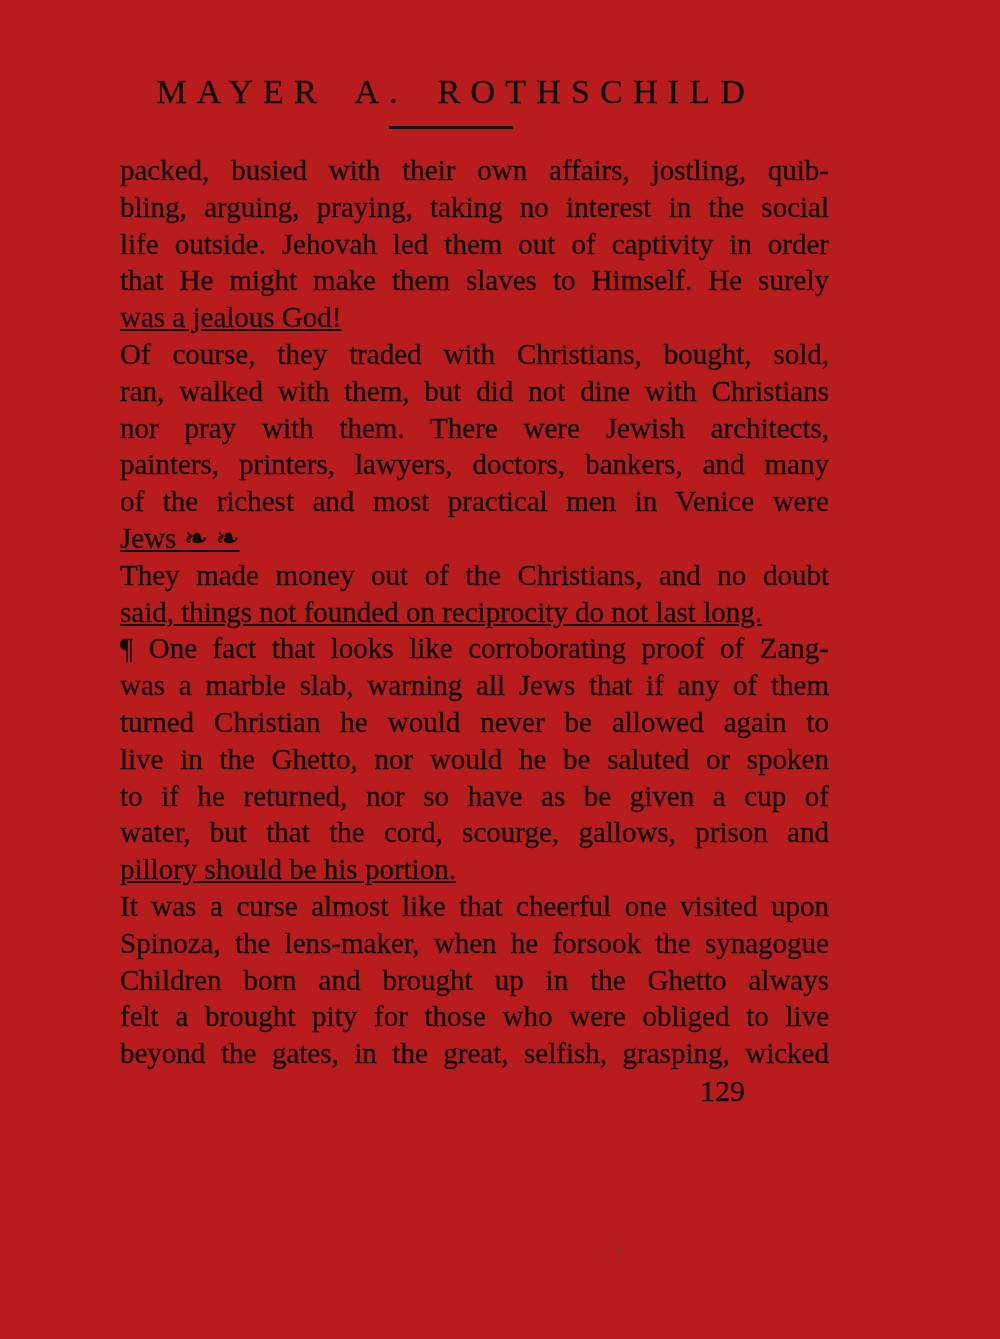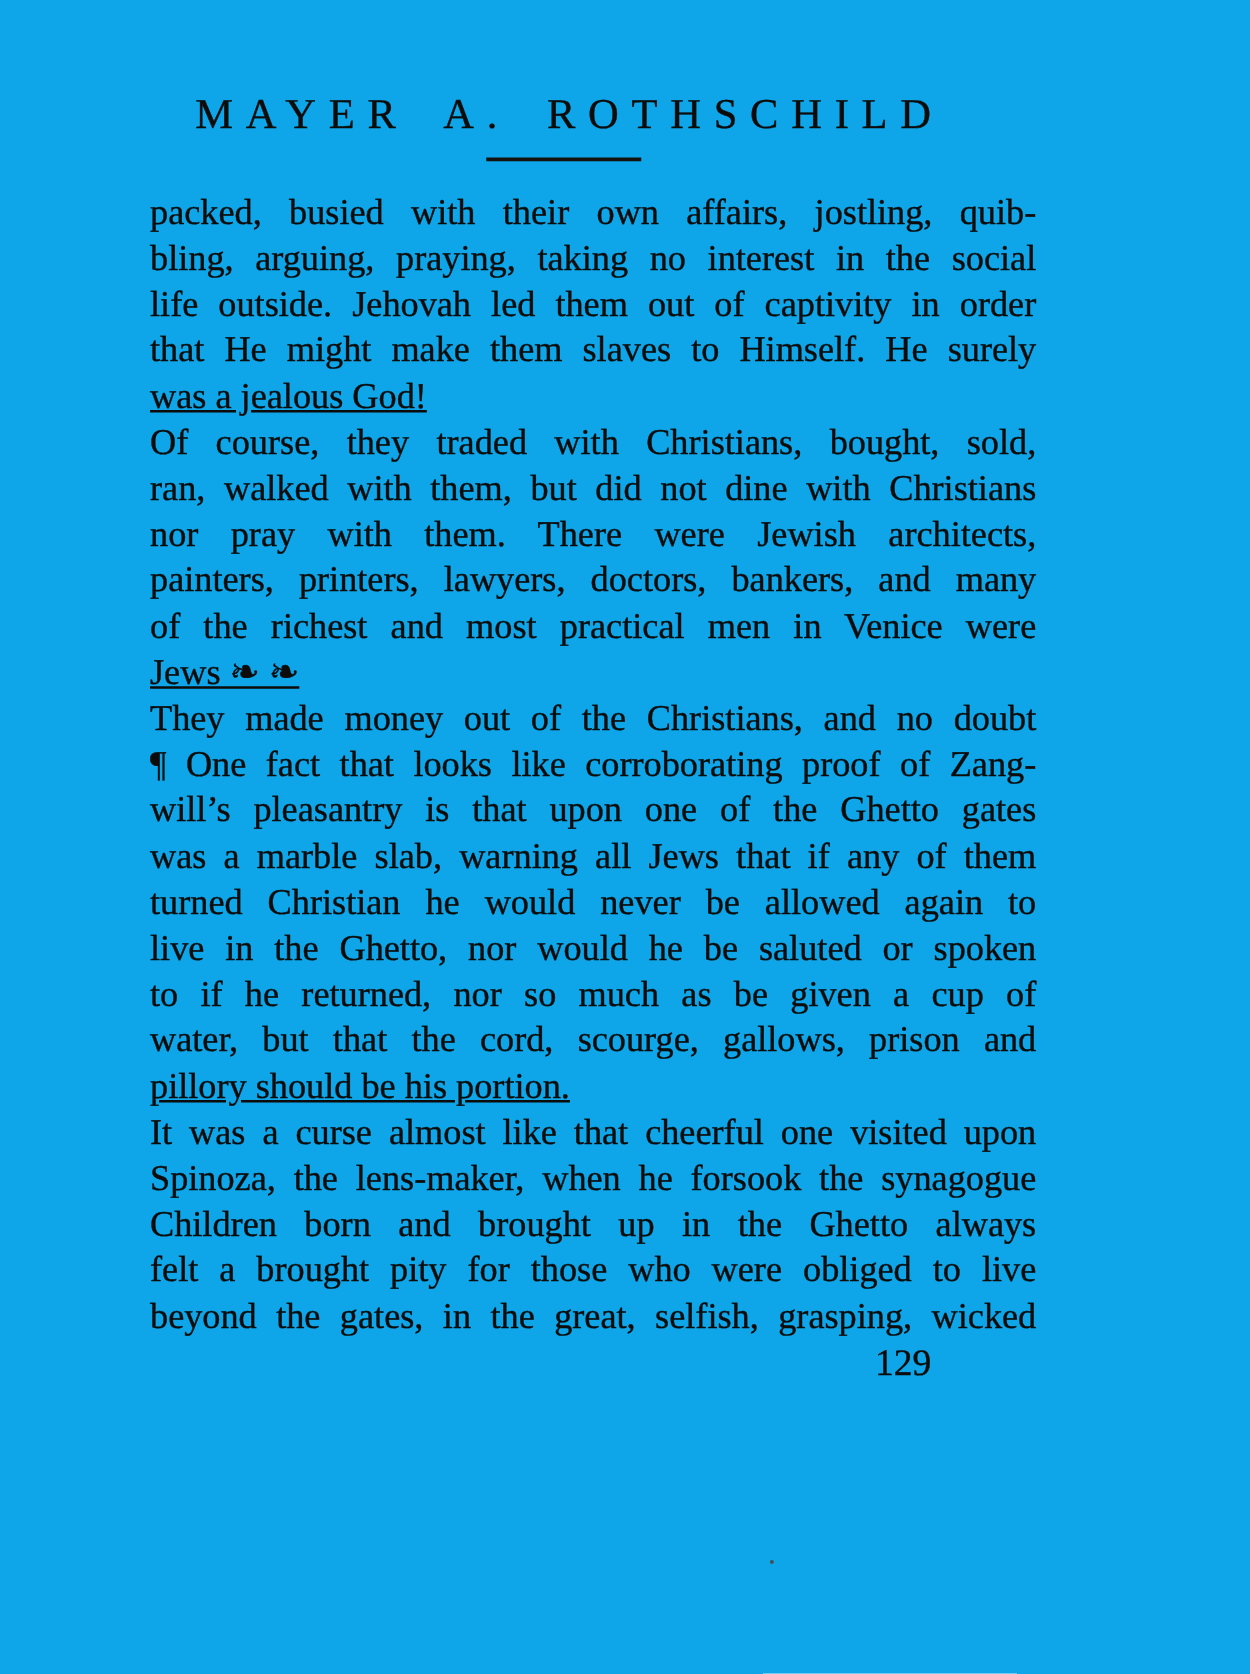--- a/index.html
+++ b/index.html
@@ -4,21 +4,21 @@
 <style>
   html, body {
     margin: 0;
     padding: 0;
     background: #ffffff;
   }
   .page {
     position: relative;
     width: 1000px;
     height: 1339px;
-    background: #0ea5e9;
+    background: #b91c1c;
     color: #0d0c0a;
     font-family: "Liberation Serif", "DejaVu Serif", serif;
     overflow: hidden;
     -webkit-text-stroke: 0.3px;
   }
   .column {
     position: absolute;
     left: 72px;
     top: 74px;
     width: 757px;
@@ -86,26 +86,26 @@
         <div class="line">life outside. Jehovah led them out of captivity in order</div>
         <div class="line">that He might make them slaves to Himself. He surely</div>
         <div class="line para-end">was a jealous God!</div>
         <div class="line">Of course, they traded with Christians, bought, sold,</div>
         <div class="line">ran, walked with them, but did not dine with Christians</div>
         <div class="line">nor pray with them. There were Jewish architects,</div>
         <div class="line">painters, printers, lawyers, doctors, bankers, and many</div>
         <div class="line">of the richest and most practical men in Venice were</div>
         <div class="line para-end">Jews ❧ ❧</div>
         <div class="line">They made money out of the Christians, and no doubt</div>
+        <div class="line para-end">said, things not founded on reciprocity do not last long.</div>
         <div class="line">¶ One fact that looks like corroborating proof of Zang-</div>
-        <div class="line">will’s pleasantry is that upon one of the Ghetto gates</div>
         <div class="line">was a marble slab, warning all Jews that if any of them</div>
         <div class="line">turned Christian he would never be allowed again to</div>
         <div class="line">live in the Ghetto, nor would he be saluted or spoken</div>
-        <div class="line">to if he returned, nor so much as be given a cup of</div>
+        <div class="line">to if he returned, nor so have as be given a cup of</div>
         <div class="line">water, but that the cord, scourge, gallows, prison and</div>
         <div class="line para-end">pillory should be his portion.</div>
         <div class="line">It was a curse almost like that cheerful one visited upon</div>
         <div class="line">Spinoza, the lens-maker, when he forsook the synagogue</div>
         <div class="line">Children born and brought up in the Ghetto always</div>
         <div class="line">felt a brought pity for those who were obliged to live</div>
         <div class="line">beyond the gates, in the great, selfish, grasping, wicked</div>
       </div>
     <div class="page-number">129</div>
   </div>

